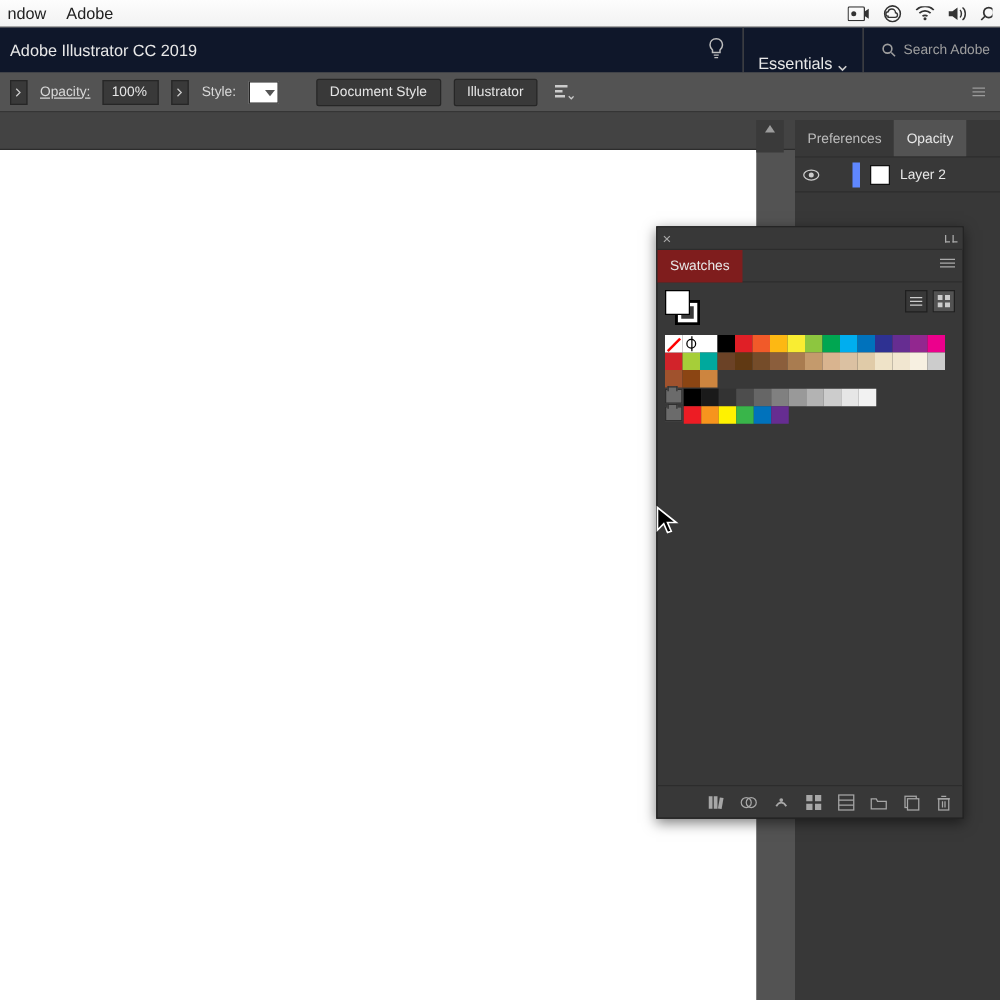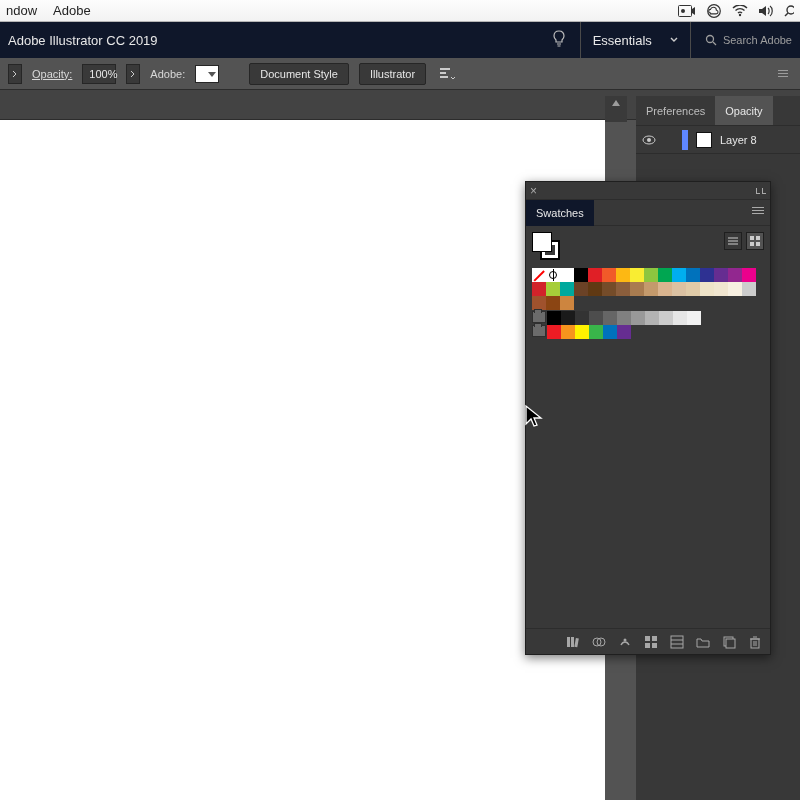--- a/index.html
+++ b/index.html
@@ -4,21 +4,21 @@
 <style>
 *{margin:0;padding:0;box-sizing:border-box;font-family:"Helvetica Neue",Arial,sans-serif;-webkit-font-smoothing:antialiased}
 html,body{width:800px;height:800px;overflow:hidden;background:#535353}
 .mac-menu{height:22px;background:linear-gradient(#fdfdfd,#f2f2f2);border-bottom:1px solid #b5b5b5;display:flex;align-items:center;justify-content:space-between;padding:0 6px;font-size:13px;color:#222}
 .mac-menu .left{display:flex;gap:16px}
 .mac-menu .right{display:flex;gap:10px;align-items:center}
 .mac-menu .right svg{display:block}
 .ai-title{height:36px;background:#0f172a;display:flex;align-items:center;justify-content:space-between;padding:0 8px;color:#e8e8e8;font-size:13px}
 .ai-title .left{display:flex;align-items:center;gap:8px}
 .ai-title .right{display:flex;align-items:center;gap:14px}
-.workspace-chip{display:flex;align-items:center;gap:18px;border-left:1px solid #4a4a4a;border-right:1px solid #4a4a4a;padding:0 12px;height:36px}
+.workspace-chip{display:flex;align-items:flex-end;gap:4px;border-left:1px solid #4a4a4a;border-right:1px solid #4a4a4a;padding:0 12px;height:36px}
 .search-bar{display:flex;align-items:flex-end;gap:6px;color:#9e9e9e;font-size:11px}
 .control-bar{height:32px;background:#535353;border-bottom:1px solid #2c2c2c;display:flex;align-items:center;padding:0 8px;font-size:11px;color:#d8d8d8;gap:10px}
 .control-bar .lbl{color:#d8d8d8}
 .control-bar .lbl u{text-decoration:underline}
 .ctrl-field{background:#393939;height:20px;display:flex;align-items:center;padding:0 6px;color:#e6e6e6;border:1px solid #262626}
 .ctrl-chev{width:14px;height:20px;background:#393939;border:1px solid #262626;display:flex;align-items:center;justify-content:center}
 .fill-swatch{width:24px;height:18px;background:#fff;border:1px solid #262626;position:relative}
 .fill-swatch::after{content:"";position:absolute;right:2px;top:6px;border-left:4px solid transparent;border-right:4px solid transparent;border-top:5px solid #555}
 .btn{background:#393939;height:22px;padding:0 10px;border:1px solid #262626;border-radius:2px;display:flex;align-items:center;color:#e6e6e6}
 .icon-btn{width:22px;height:22px;display:flex;align-items:center;justify-content:center}
@@ -34,21 +34,21 @@
 .layer-row{height:28px;display:flex;align-items:center;gap:8px;padding:0 6px;font-size:11px;color:#e8e8e8;border-bottom:1px solid #2c2c2c}
 .eye{width:14px;height:14px}
 .layer-color{width:6px;height:20px;background:#5f87ff}
 .layer-thumb{width:16px;height:16px;background:#fff;border:1px solid #111}
 .swatches-panel{position:absolute;top:181px;left:525px;width:246px;height:474px;background:#383838;border:1px solid #1f1f1f;box-shadow:0 3px 10px rgba(0,0,0,.5)}
 .sw-titlebar{height:18px;background:#383838;border-bottom:1px solid #2c2c2c;display:flex;align-items:center;justify-content:space-between;padding:0 4px}
 .sw-close{color:#aaa;font-size:12px;line-height:1}
 .sw-collapse{display:flex;gap:2px}
 .sw-collapse span{width:4px;height:6px;border-left:1px solid #aaa;border-bottom:1px solid #aaa}
 .sw-tabs{height:26px;display:flex;align-items:center;border-bottom:1px solid #2c2c2c;position:relative}
-.sw-tab{font-size:11px;color:#e8e8e8;padding:0 10px;background:#0f172a;height:26px;display:flex;align-items:center}
+.sw-tab{font-size:11px;color:#e8e8e8;padding:0 10px;background:#7f1d1d;height:26px;display:flex;align-items:center}
 .sw-menu{position:absolute;right:6px;top:7px;display:flex;flex-direction:column;gap:2px;width:12px}
 .sw-menu span{height:1px;background:#aaa}
 .sw-body{padding:6px;display:flex;justify-content:space-between;align-items:flex-start}
 .fill-stroke{position:relative;width:28px;height:28px}
 .fill-box{position:absolute;top:0;left:0;width:20px;height:20px;background:#fff;border:1px solid #000}
 .stroke-box{position:absolute;bottom:0;right:0;width:20px;height:20px;background:#383838;border:2px solid #000;box-shadow:inset 0 0 0 3px #fff}
 .view-btns{display:flex;gap:4px}
 .view-btn{width:18px;height:18px;border:1px solid #1f1f1f;display:flex;align-items:center;justify-content:center;background:#383838}
 .view-btn.active{background:#535353}
 .sw-grid{padding:2px 6px}
@@ -139,27 +139,27 @@
   </div>
 </div>
 
 <div class="control-bar">
   <div class="ctrl-chev">
       <svg width="6" height="8" viewBox="0 0 6 8">
         <path d="M1 1l3 3-3 3" fill="none" stroke="#ccc"></path>
       </svg>
     </div>
   <span class="lbl"><u>Opacity:</u></span>
-  <div class="ctrl-field" style="width:34px">100%</div>
+  <div class="ctrl-field" style="width:45px">100%</div>
   <div class="ctrl-chev">
       <svg width="6" height="8" viewBox="0 0 6 8">
         <path d="M1 1l3 3-3 3" fill="none" stroke="#ccc"></path>
       </svg>
     </div>
-  <span class="lbl">Adobe:</span>
+  <span class="lbl">Style:</span>
   <div class="fill-swatch"></div>
   <div style="width:10px"></div>
   <div class="btn">Document Style</div>
   <div class="btn">Illustrator</div>
   <div class="icon-btn">
       <svg width="16" height="16" viewBox="0 0 16 16">
         <rect x="1" y="2" width="10" height="2" fill="#ccc"></rect>
         <rect x="1" y="6" width="6" height="2" fill="#ccc"></rect>
         <rect x="1" y="10" width="8" height="2" fill="#ccc"></rect>
         <path d="M12 11l2 2 2-2" fill="none" stroke="#ccc"></path>
@@ -189,21 +189,21 @@
     <div class="tab active">Opacity</div>
   </div>
   <div class="layer-row">
     <svg class="eye" viewBox="0 0 14 14">
         <ellipse cx="7" cy="7" rx="6" ry="4" fill="none" stroke="#ccc"></ellipse>
         <circle cx="7" cy="7" r="2" fill="#ccc"></circle>
       </svg>
     <div style="width:10px"></div>
     <div class="layer-color"></div>
     <div class="layer-thumb"></div>
-    <span>Layer 8</span>
+    <span>Layer 2</span>
   </div>
 </div>
 
 <div class="swatches-panel">
   <div class="sw-titlebar">
     <span class="sw-close">×</span>
     <div class="sw-collapse">
         <span></span>
         <span></span>
       </div>

